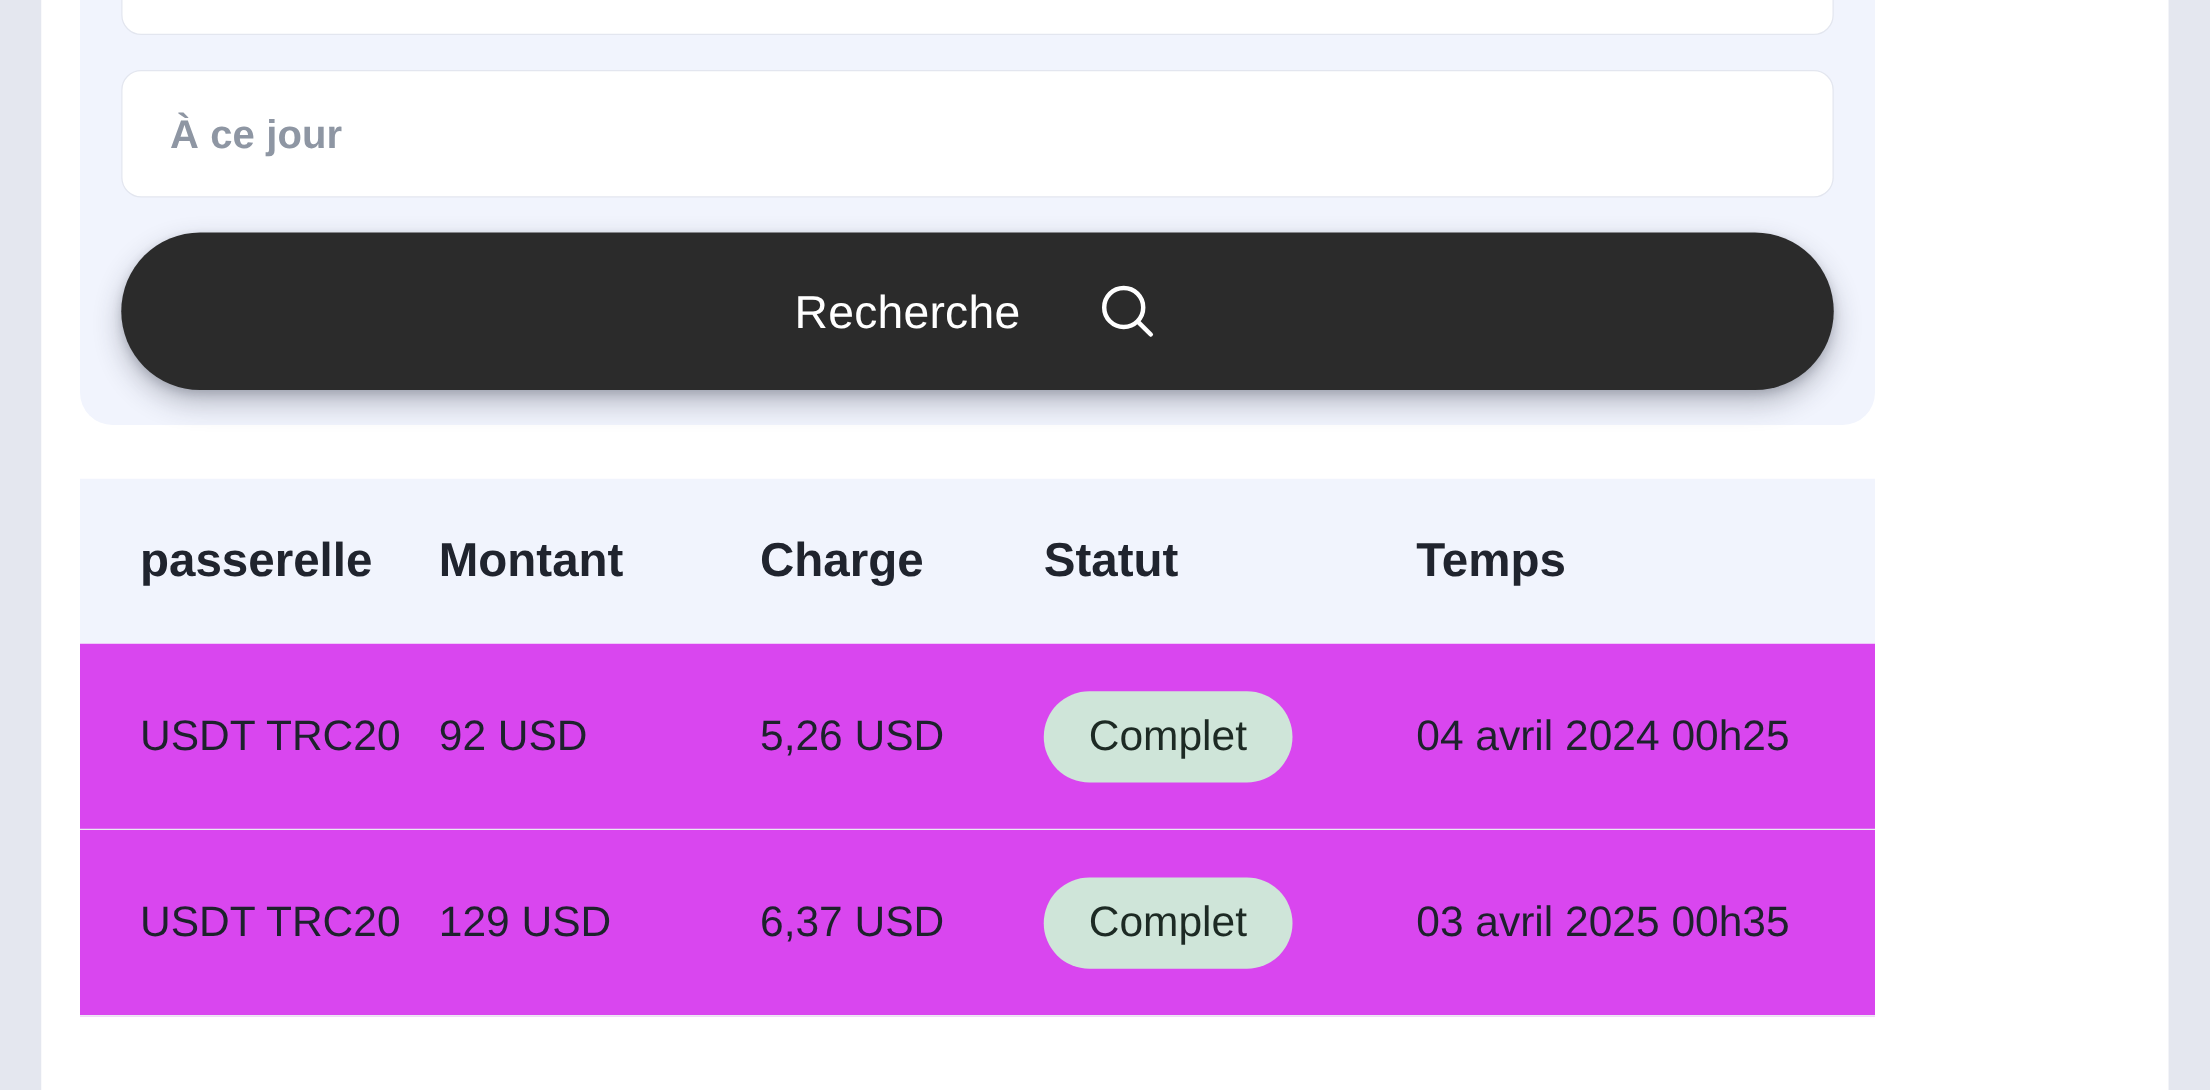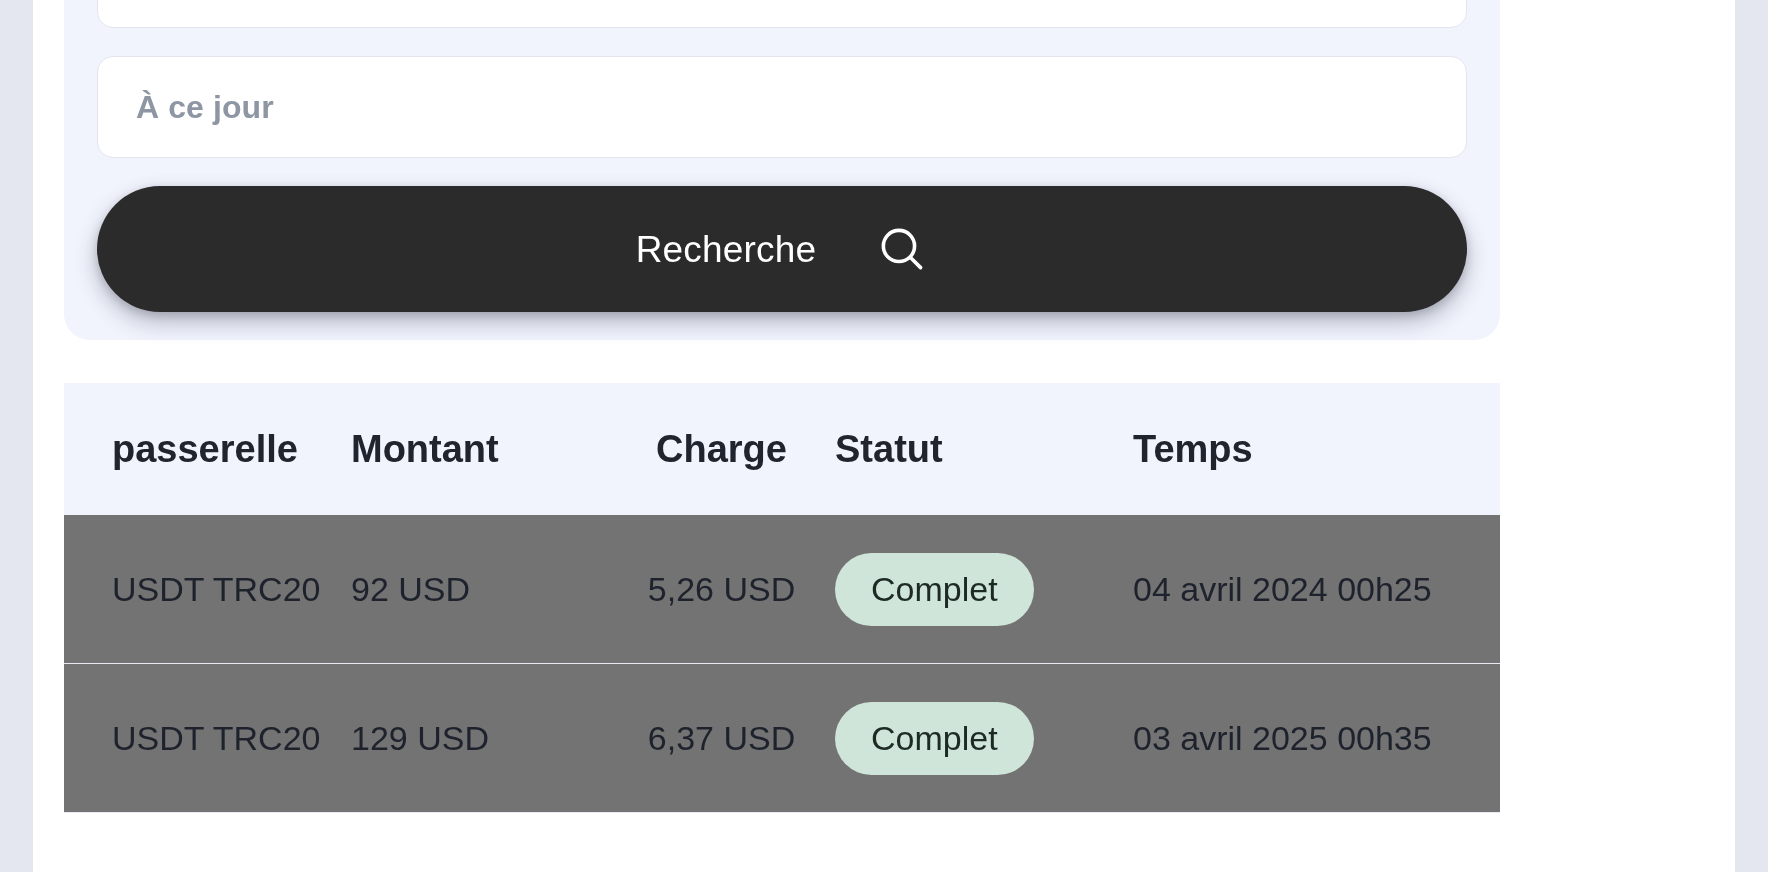--- a/index.html
+++ b/index.html
@@ -117,36 +117,36 @@
     font-size: 38px;
     font-weight: bold;
     color: #20242e;
     font-family: "Liberation Sans", sans-serif;
     line-height: 1;
   }
 
   .tx-row {
     display: flex;
     align-items: center;
-    background: #737373;
+    background: #d946ef;
     height: 149px;
     border-bottom: 1px solid #e9ebf2;
   }
 
   .tx-row .cell {
     font-size: 34px;
     color: #1d222c;
     font-family: "Liberation Sans", sans-serif;
     line-height: 1;
   }
 
   
   .col-gateway { width: 287px; padding-left: 48px; }
   .col-amount  { width: 257px; }
-  .col-charge  { width: 227px; text-align: center; }
+  .col-charge  { width: 227px; }
   .col-status  { width: 298px; }
   .col-time    { width: 360px; }
 
   .status-badge {
     display: inline-flex;
     align-items: center;
     justify-content: center;
     background: #cfe5d9;
     color: #1d2a24;
     border-radius: 38px;

